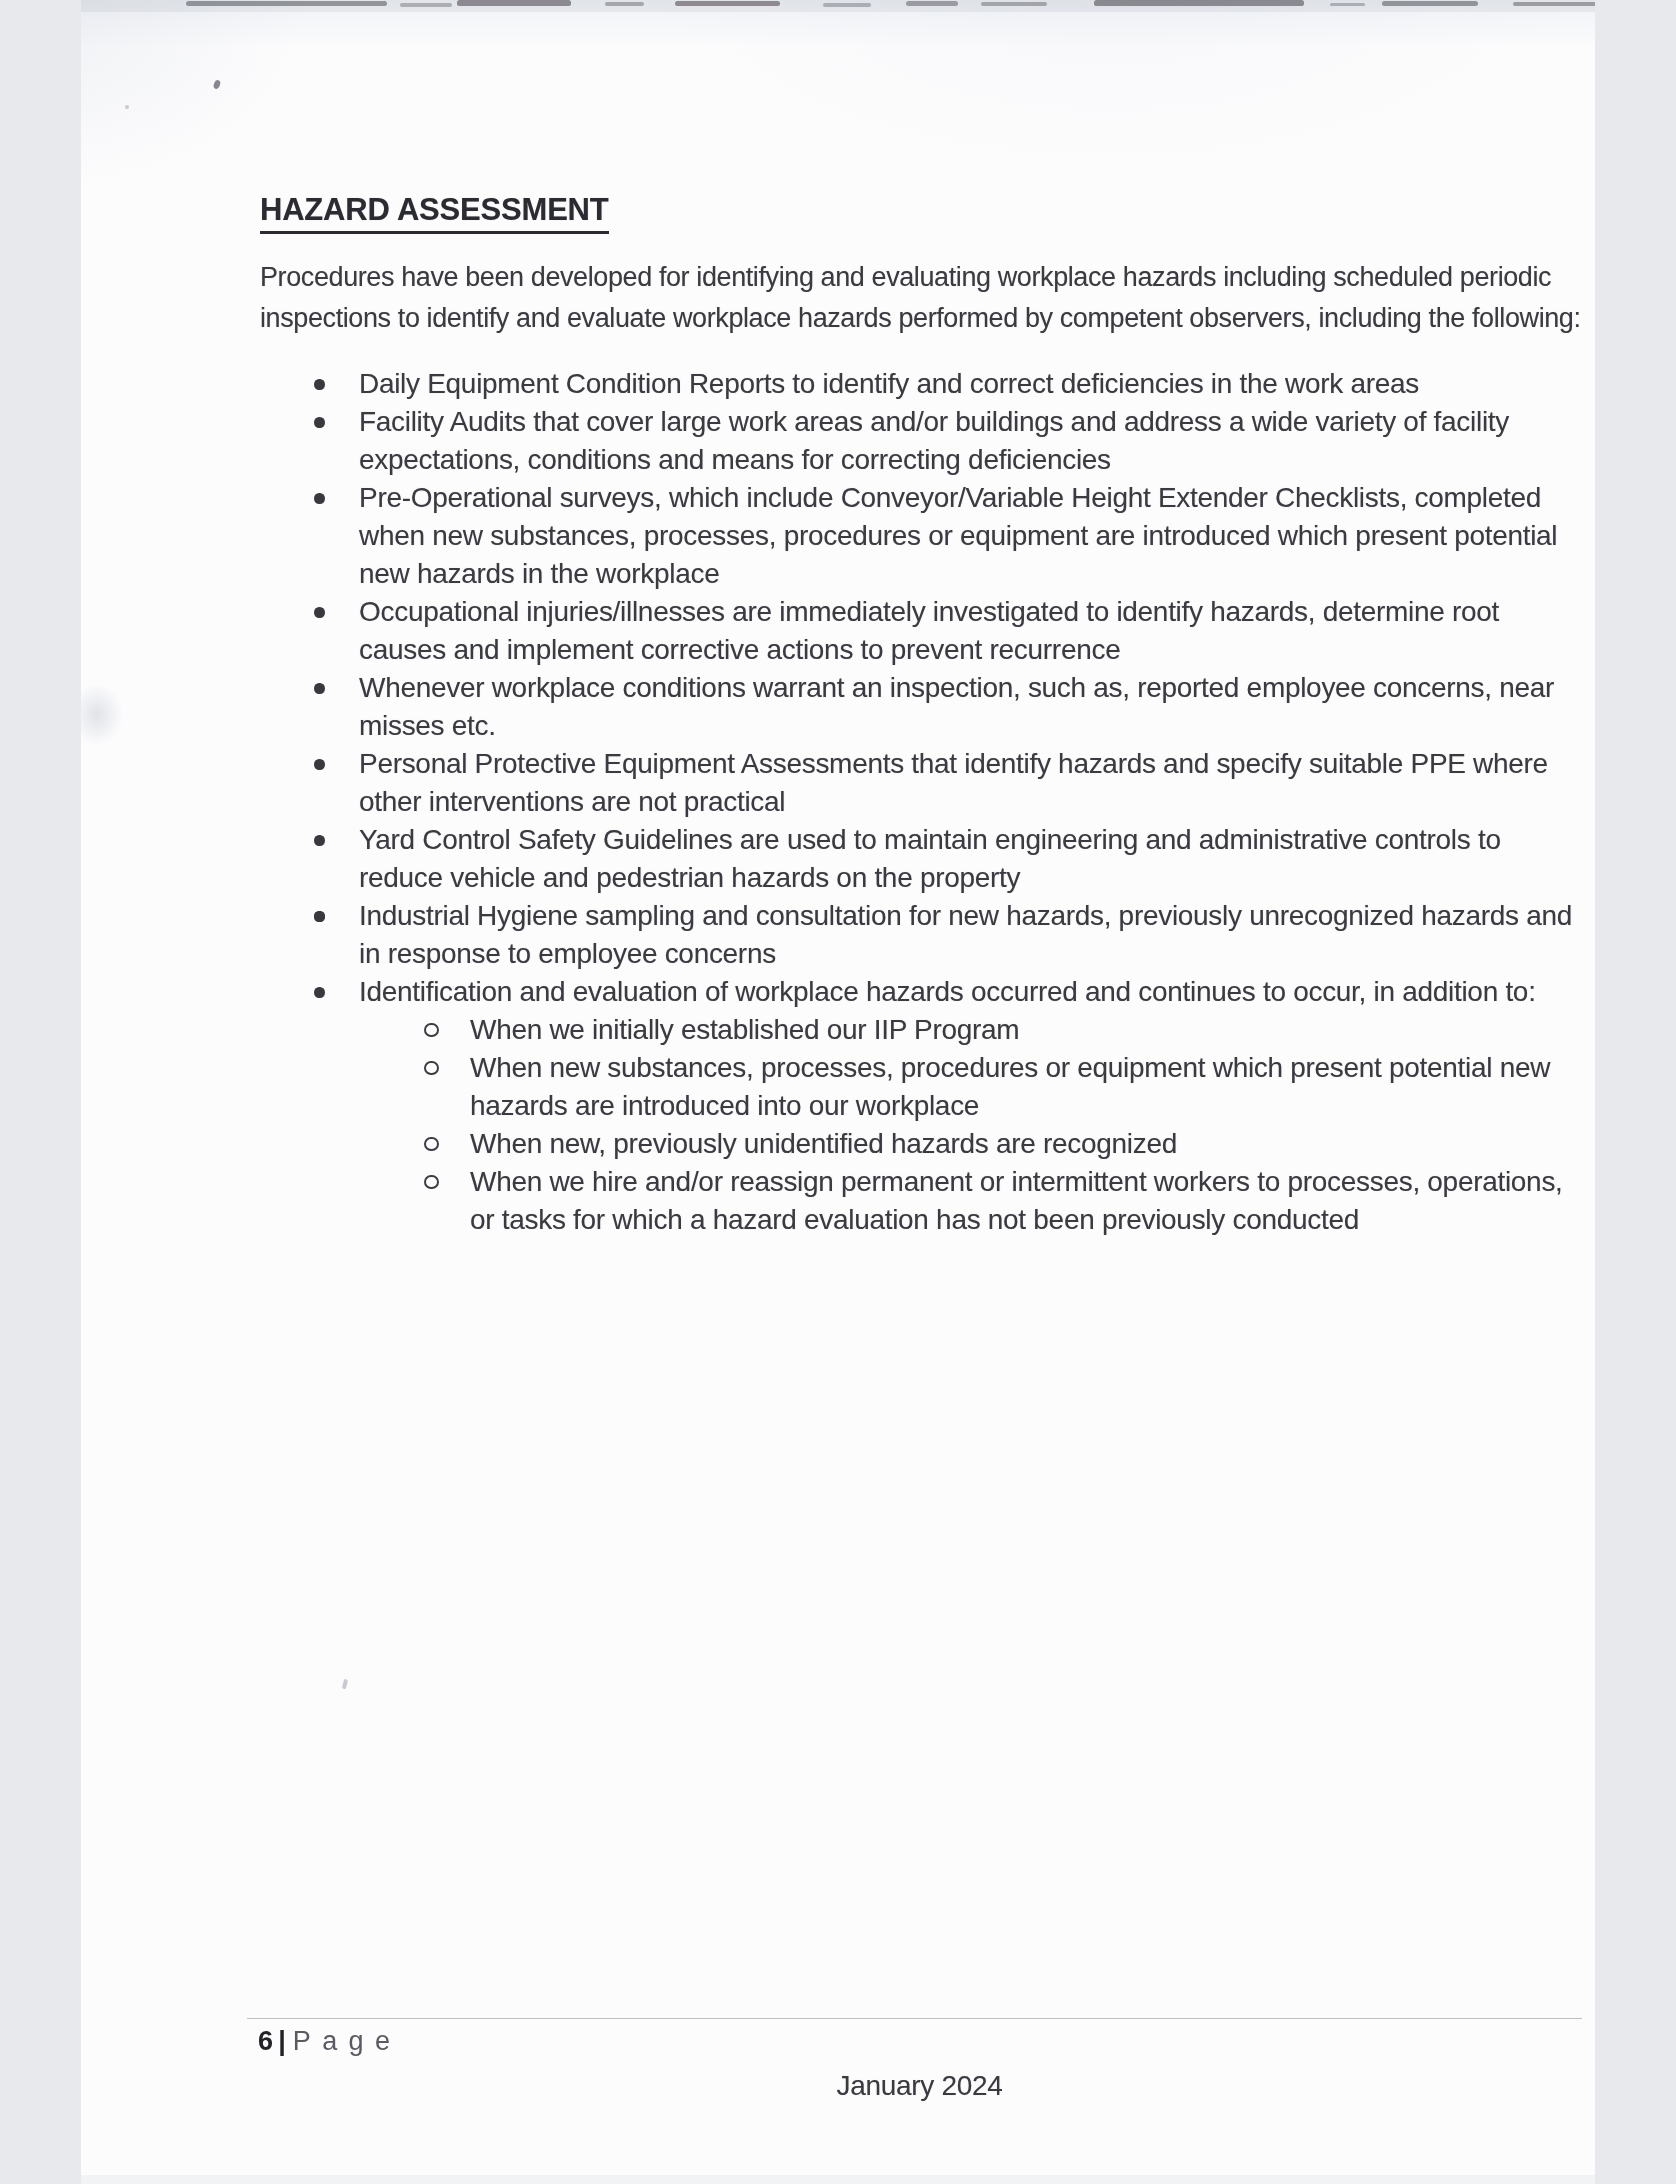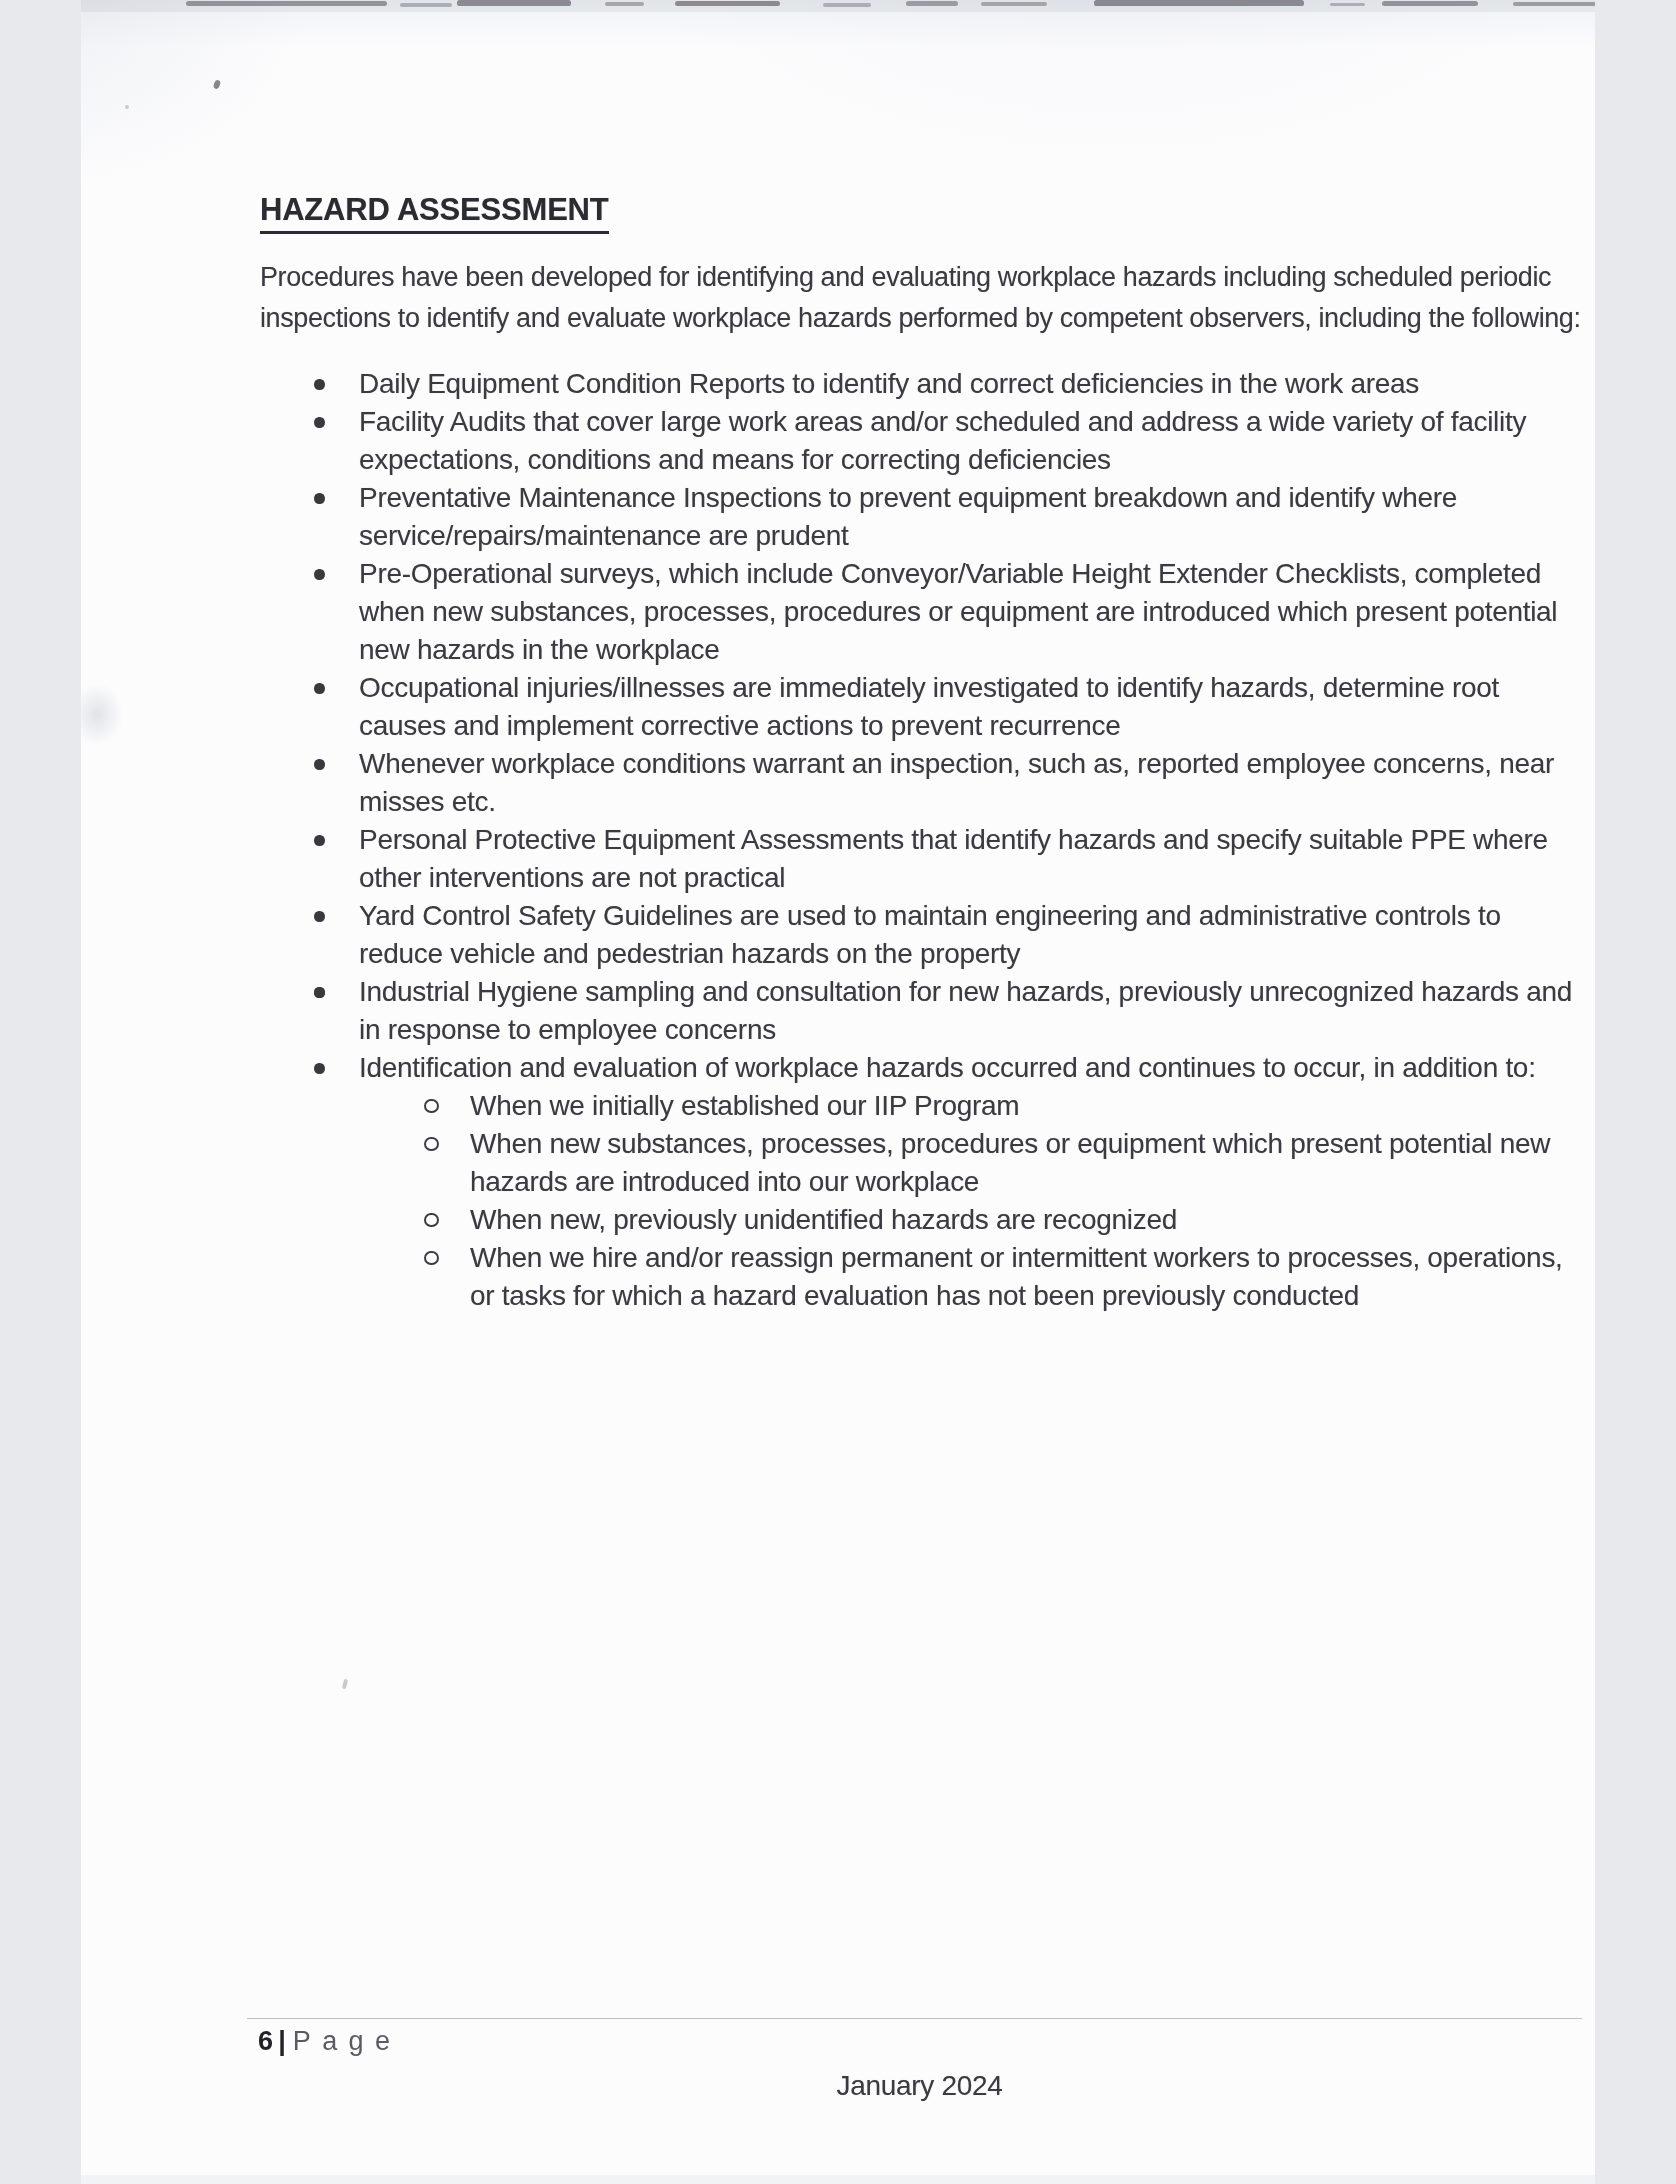--- a/index.html
+++ b/index.html
@@ -151,25 +151,21 @@
 
     <p class="intro">Procedures have been developed for identifying and evaluating workplace hazards including scheduled periodic inspections to identify and evaluate workplace hazards performed by competent observers, including the following:</p>
 
     <ul class="bullets">
       <li>
         <span class="dot"></span>
         <span>Daily Equipment Condition Reports to identify and correct deficiencies in the work areas</span>
       </li>
       <li>
         <span class="dot"></span>
-        <span>Facility Audits that cover large work areas and/or scheduled and address a wide variety of facility expectations, conditions and means for correcting deficiencies</span>
-      </li>
-      <li>
-        <span class="dot"></span>
-        <span>Preventative Maintenance Inspections to prevent equipment breakdown and identify where service/repairs/maintenance are prudent</span>
+        <span>Facility Audits that cover large work areas and/or buildings and address a wide variety of facility expectations, conditions and means for correcting deficiencies</span>
       </li>
       <li>
         <span class="dot"></span>
         <span>Pre-Operational surveys, which include Conveyor/Variable Height Extender Checklists, completed when new substances, processes, procedures or equipment are introduced which present potential new hazards in the workplace</span>
       </li>
       <li>
         <span class="dot"></span>
         <span>Occupational injuries/illnesses are immediately investigated to identify hazards, determine root causes and implement corrective actions to prevent recurrence</span>
       </li>
       <li>

